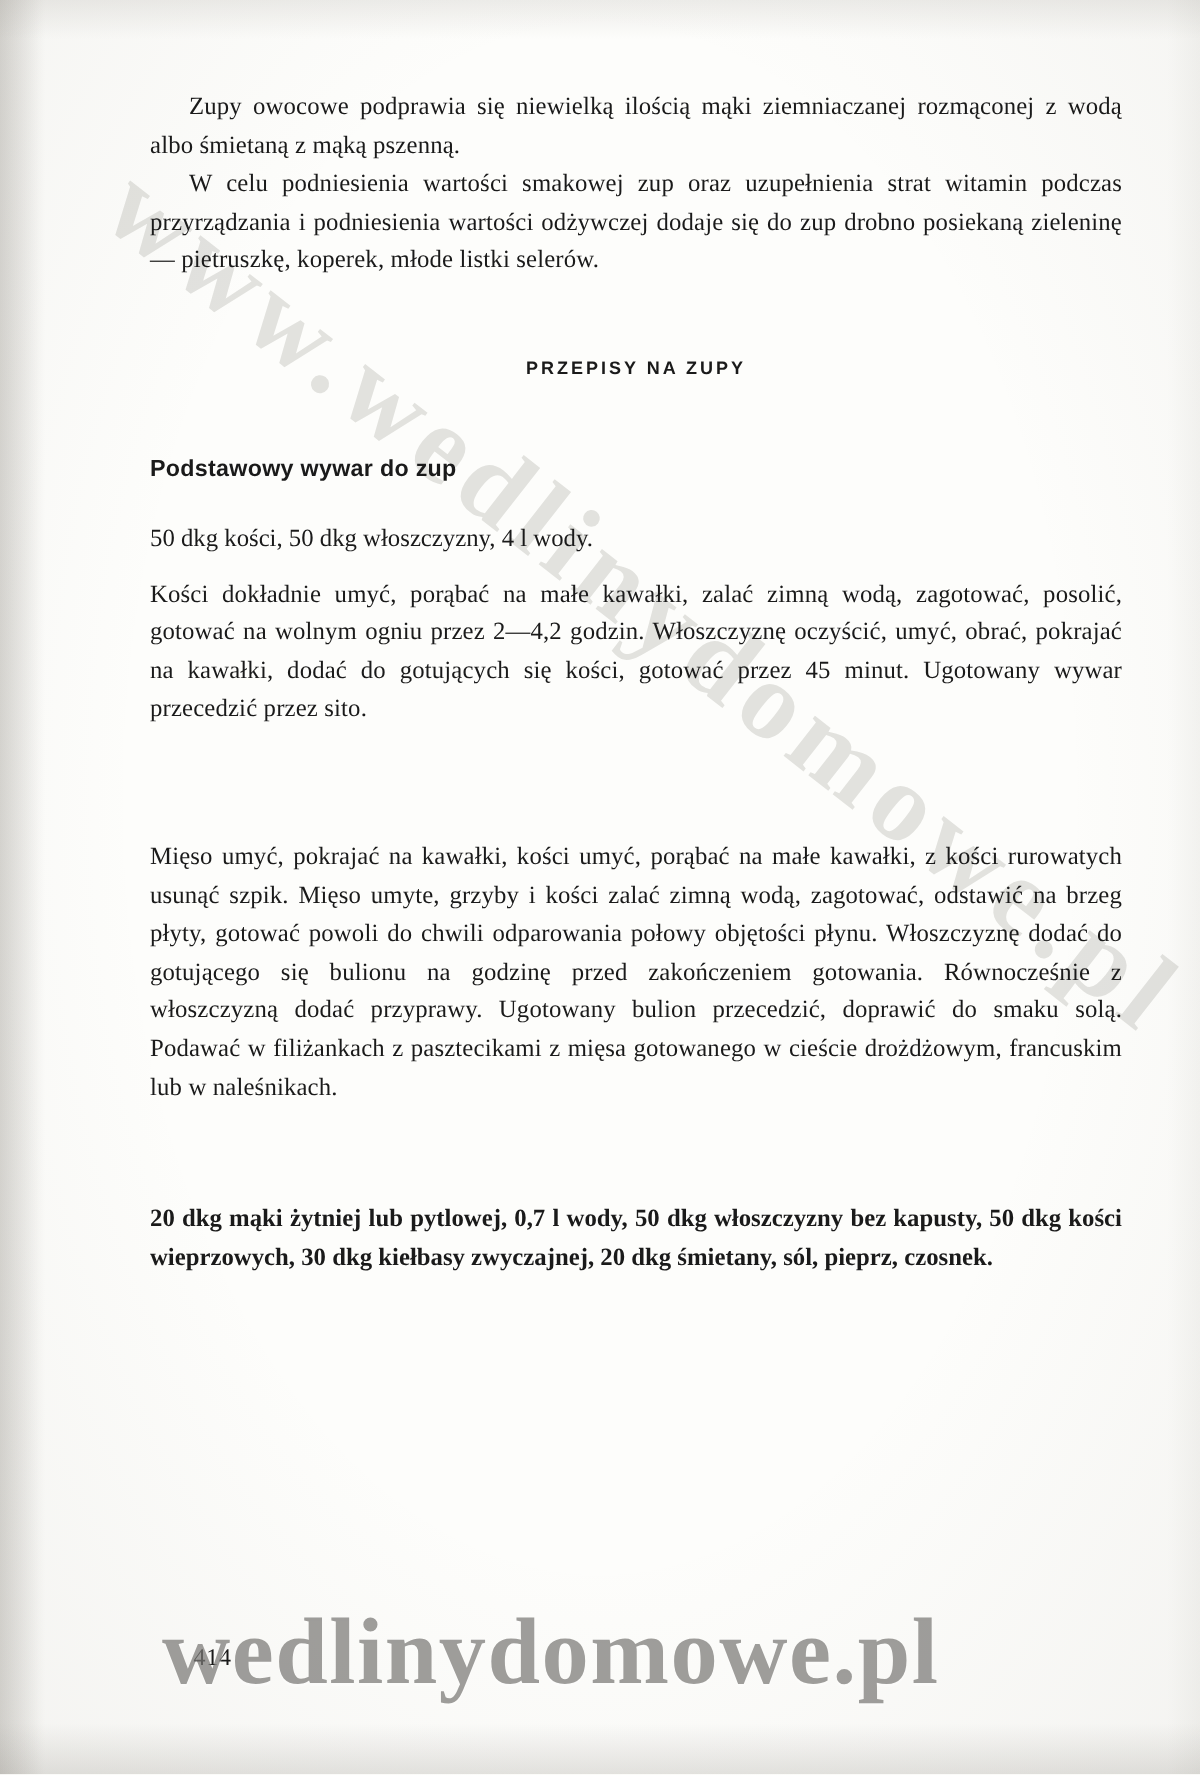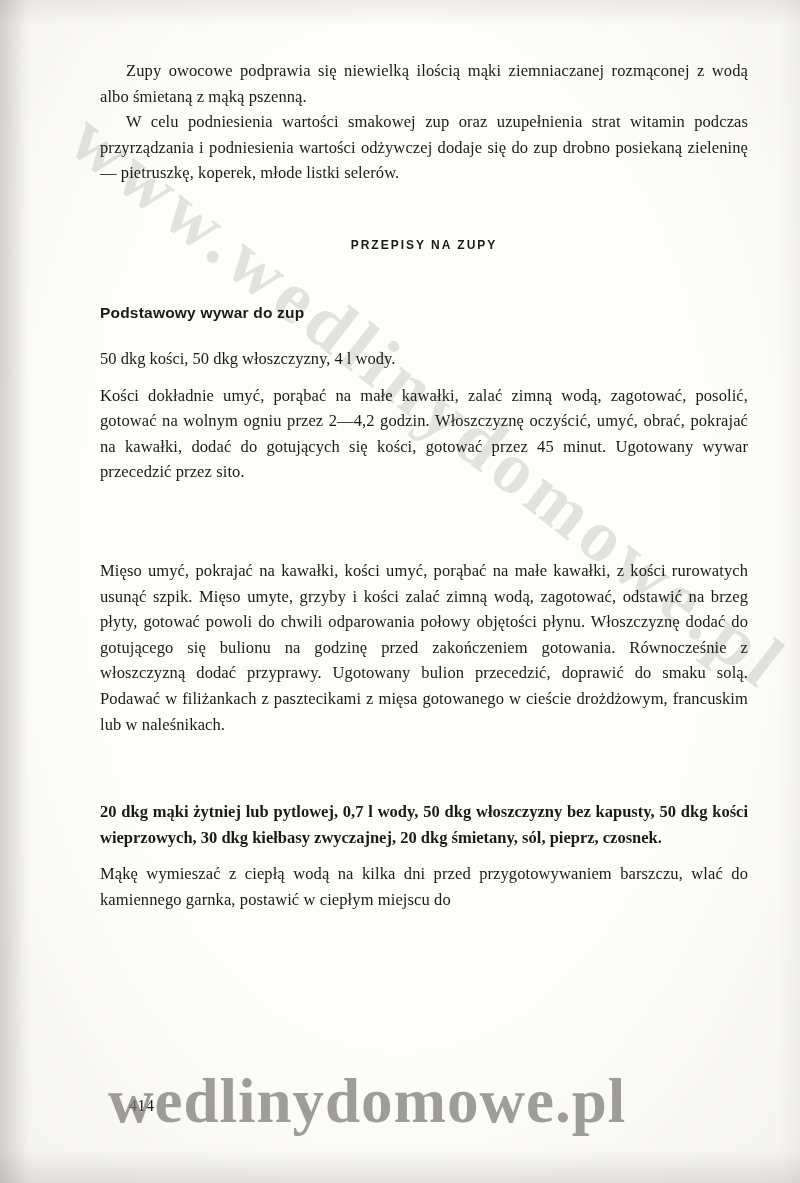--- a/index.html
+++ b/index.html
@@ -176,21 +176,20 @@
 
     <div class="gap-md"></div>
     <div class="gap-sm"></div>
     <p class="body">Mięso umyć, pokrajać na kawałki, kości umyć, porąbać na małe kawałki, z kości rurowatych usunąć szpik. Mięso umyte, grzyby i kości zalać zimną wodą, zagotować, odstawić na brzeg płyty, gotować powoli do chwili odparowania połowy objętości płynu. Włoszczyznę dodać do gotującego się bulionu na godzinę przed zakończeniem gotowania. Równocześnie z włoszczyzną dodać przyprawy. Ugotowany bulion przecedzić, doprawić do smaku solą. Podawać w filiżankach z pasztecikami z mięsa gotowanego w cieście drożdżowym, francuskim lub w naleśnikach.</p>
 
     <div class="gap-lg"></div>
 
     <div class="gap-md"></div>
     <p class="ingredients bold">20 dkg mąki żytniej lub pytlowej, 0,7 l wody, 50 dkg włoszczyzny bez kapusty, 50 dkg kości wieprzowych, 30 dkg kiełbasy zwyczajnej, 20 dkg śmietany, sól, pieprz, czosnek.</p>
     <div class="gap-sm"></div>
-    <p class="body">Mąkę wymieszać z ciepłą wodą na kilka dni przed przygotowywaniem barszczu, wlać do kamiennego garnka, postawić w ciepłym miejscu do</p>
 
   </div>
 
   <div class="page-number">414</div>
 
   <div class="wm-bottom-under">wedlinydomowe.pl</div>
   <div class="wm-bottom">wedlinydomowe.pl</div>
 
 </div>
 

